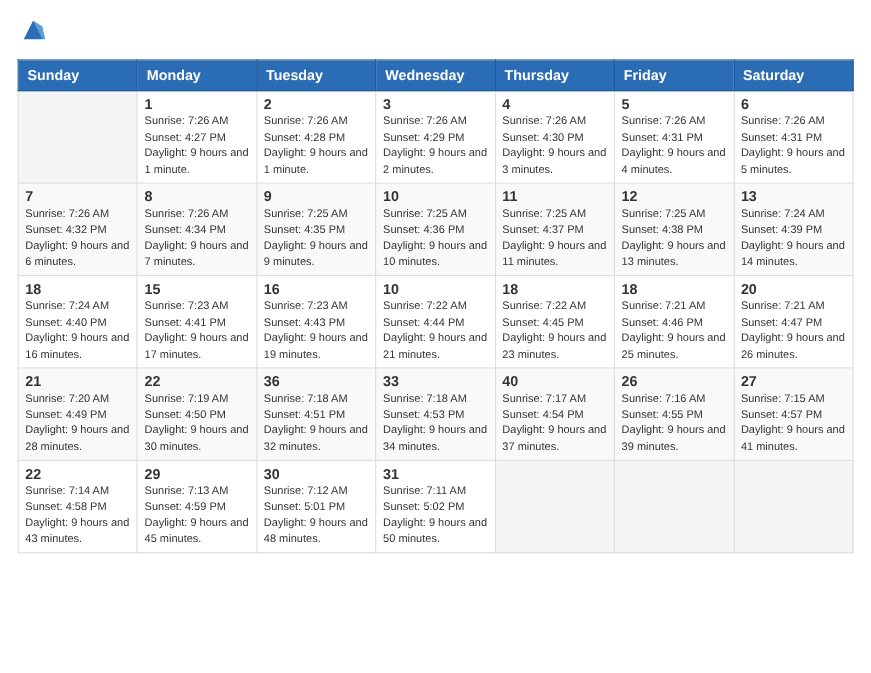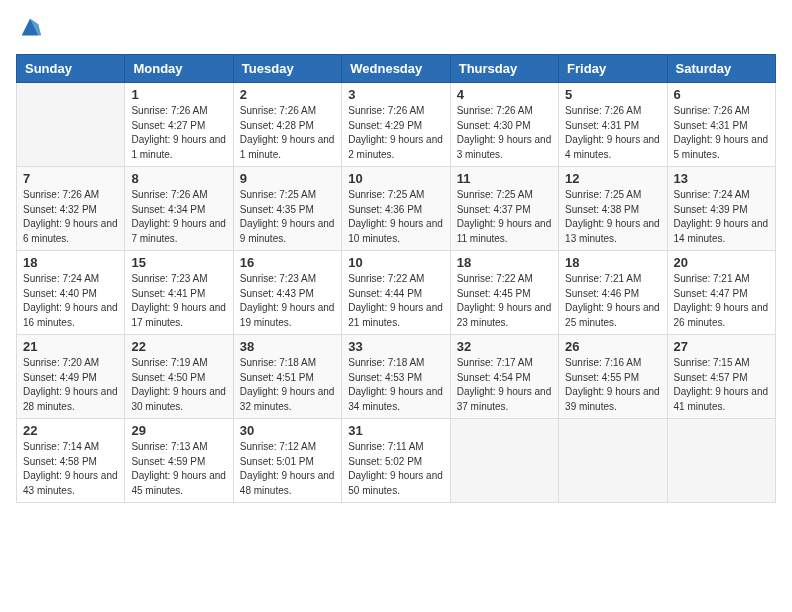--- a/index.html
+++ b/index.html
@@ -216,29 +216,29 @@
       <tr>
         <td>
           <span class="day-number">21</span>
           <div class="day-info">Sunrise: 7:20 AM<br>Sunset: 4:49 PM<br>Daylight: 9 hours and 28 minutes.</div>
         </td>
         <td>
           <span class="day-number">22</span>
           <div class="day-info">Sunrise: 7:19 AM<br>Sunset: 4:50 PM<br>Daylight: 9 hours and 30 minutes.</div>
         </td>
         <td>
-          <span class="day-number">38</span>
+          <span class="day-number">36</span>
           <div class="day-info">Sunrise: 7:18 AM<br>Sunset: 4:51 PM<br>Daylight: 9 hours and 32 minutes.</div>
         </td>
         <td>
           <span class="day-number">33</span>
           <div class="day-info">Sunrise: 7:18 AM<br>Sunset: 4:53 PM<br>Daylight: 9 hours and 34 minutes.</div>
         </td>
         <td>
-          <span class="day-number">32</span>
+          <span class="day-number">40</span>
           <div class="day-info">Sunrise: 7:17 AM<br>Sunset: 4:54 PM<br>Daylight: 9 hours and 37 minutes.</div>
         </td>
         <td>
           <span class="day-number">26</span>
           <div class="day-info">Sunrise: 7:16 AM<br>Sunset: 4:55 PM<br>Daylight: 9 hours and 39 minutes.</div>
         </td>
         <td>
           <span class="day-number">27</span>
           <div class="day-info">Sunrise: 7:15 AM<br>Sunset: 4:57 PM<br>Daylight: 9 hours and 41 minutes.</div>
         </td>

